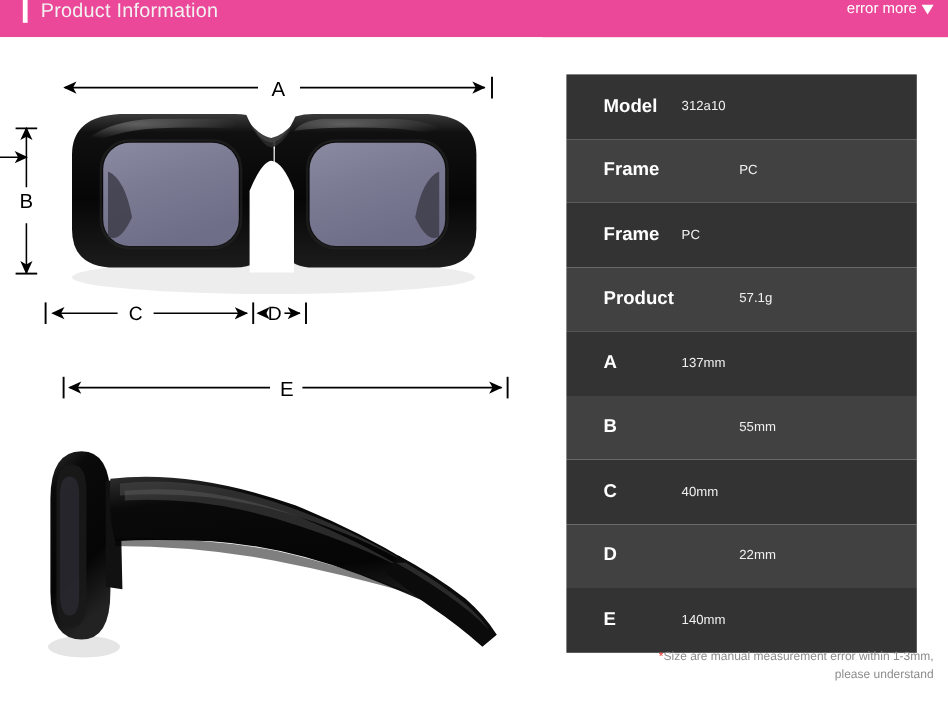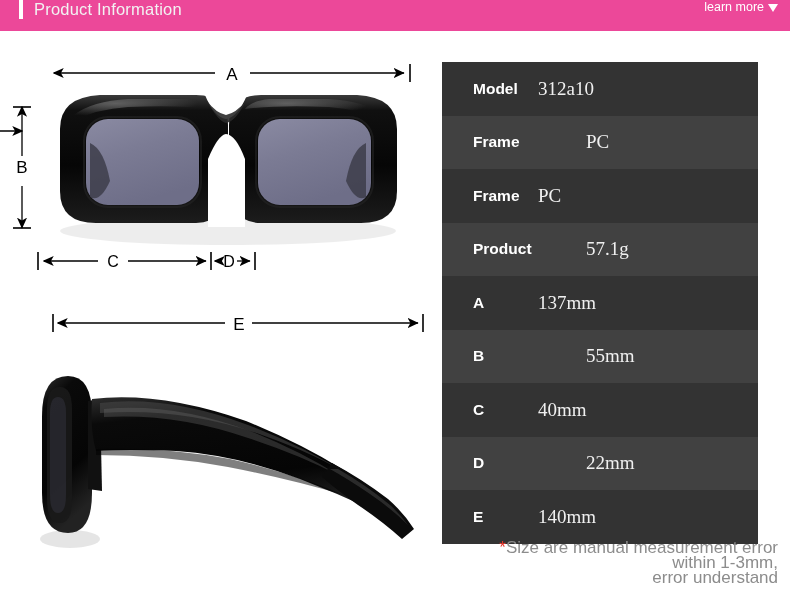--- a/index.html
+++ b/index.html
@@ -67,70 +67,69 @@
     left: 0; top: 31px;
     width: 452px;
     height: 576px;
     background: #ffffff;
   }
   .left-panel svg { display: block; }
 
   
   .spec-table {
     position: absolute;
-    left: 442px;
+    left: 472px;
     top: 62px;
-    width: 316px;
+    width: 292px;
   }
   .spec-row {
     height: 53.5px;
     display: flex;
     align-items: center;
     box-sizing: border-box;
   }
   .spec-row.odd  { background: #333333; }
   .spec-row.even { background: #414141; gap: 48px; }
   .spec-label {
     width: 96px;
     padding-left: 31px;
     box-sizing: border-box;
     color: #ffffff;
     font-size: 15.5px;
     font-weight: bold;
     white-space: nowrap;
   }
   .spec-value {
     color: #f0f0f0;
-    font-size: 19px;
+    font-size: 11px;
     white-space: nowrap;
-    font-family: Liberation Serif, serif;
   }
 
   .spec-note {
     position: absolute;
     left: 457px;
     top: 540px;
     width: 321px;
     text-align: right;
     color: #8c8c8c;
-    font-size: 17px;
+    font-size: 10px;
     line-height: 15px;
   }
   .spec-note .asterisk { color: #e8342a; }
   .note-line { display: block; }
 </style>
 </head>
 <body>
 
 <div class="header-bar">
   <div class="header-accent"></div>
   <div class="header-title">Product Information</div>
   <div class="header-spacer"></div>
   <div class="learn-more">
-    <span>learn more</span>
+    <span>error more</span>
     <span class="caret-down"></span>
   </div>
 </div>
 
 <div class="left-panel">
   <svg width="452" height="576" viewBox="0 0 452 576" xmlns="http://www.w3.org/2000/svg">
     <defs>
       <linearGradient id="frameGrad" x1="0" y1="0" x2="0" y2="1">
         <stop offset="0%" stop-color="#3a3a3a"></stop>
         <stop offset="12%" stop-color="#101010"></stop>
@@ -295,14 +294,14 @@
     <div class="spec-value">22mm</div>
   </div>
   <div class="spec-row odd">
     <div class="spec-label">E</div>
     <div class="spec-value">140mm</div>
   </div>
 </div>
 
 <div class="spec-note">
   <span class="note-line"><span class="asterisk">*</span><span>Size are manual measurement error within 1-3mm,</span></span>
-  <span class="note-line">error understand</span>
+  <span class="note-line">please understand</span>
 </div>
 
 </body></html>

